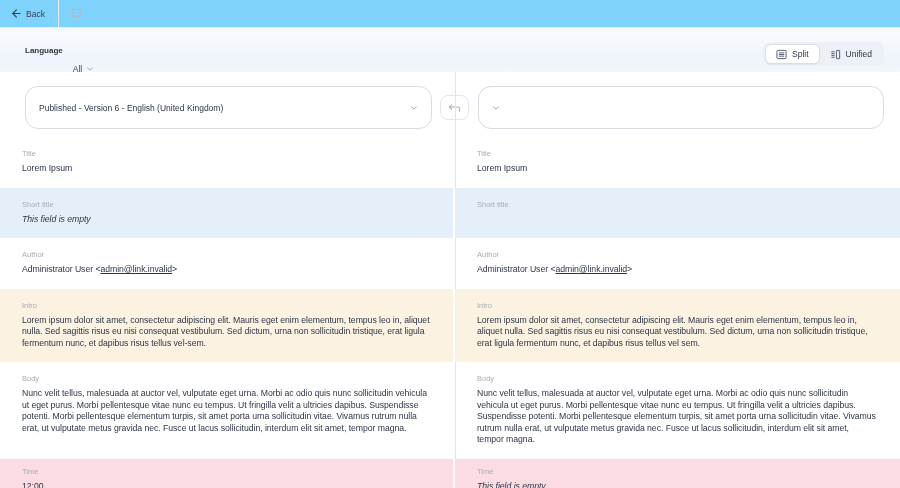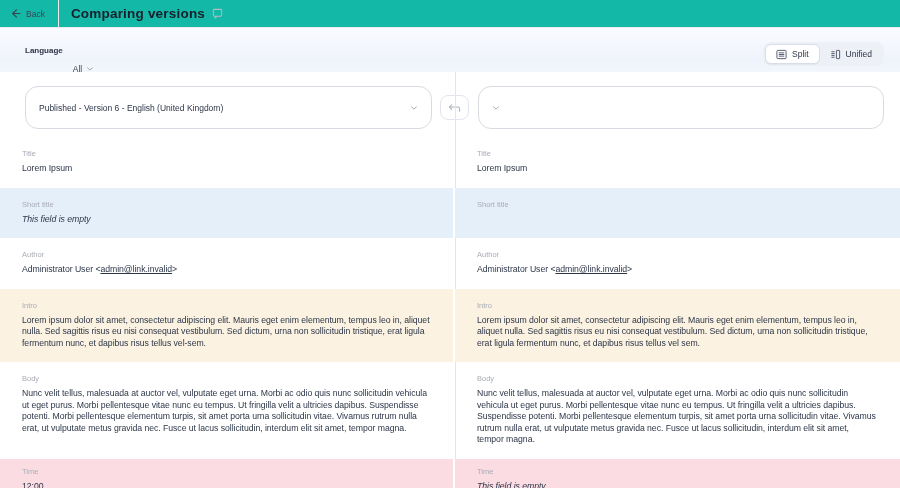--- a/index.html
+++ b/index.html
@@ -1,20 +1,20 @@
 <!DOCTYPE html>
 <html><head>
 <meta charset="utf-8">
 <style>
   * { box-sizing: border-box; margin: 0; padding: 0; }
   html,body { width:900px; height:488px; overflow:hidden; background:#fff;
     font-family:"Liberation Sans","DejaVu Sans",sans-serif; color:#2d3648; }
 
   
-  .topbar { height:28px; background:#14b8a6; border-bottom:1px solid #ececf0;
+  .topbar { height:28px; background:#7dd3fc; border-bottom:1px solid #ececf0;
     display:flex; align-items:stretch; }
   .back-btn { display:flex; align-items:center; gap:5px; padding:0 13px 0 10px;
     border-right:1px solid #ececf0; cursor:pointer; color:#3a4355; }
   .back-btn svg { width:11px; height:11px; }
   .back-label { font-size:8.5px; color:#3a4355; }
   .page-title-wrap { display:flex; align-items:center; gap:7px; padding-left:12px; }
   .page-title { font-size:13.5px; font-weight:bold; color:#171e2c; letter-spacing:.2px; }
   .title-doc-icon { width:11px; height:11px; color:#b4b8c2; }
 
   
@@ -68,21 +68,20 @@
   <div class="back-btn">
     <span style="display:flex">
       <svg viewBox="0 0 12 12" fill="none" stroke="#3a4355" stroke-width="1.3" stroke-linecap="round" stroke-linejoin="round">
         <path d="M7 2 L3 6 L7 10"></path>
           <path d="M3 6 H11"></path>
       </svg>
     </span>
     <span class="back-label">Back</span>
   </div>
   <div class="page-title-wrap">
-    <span class="page-title">Comparing versions</span>
     <span class="title-doc-icon" style="display:flex">
       <svg viewBox="0 0 12 12" fill="none" stroke="#b4b8c2" stroke-width="1.1" stroke-linejoin="round">
         <rect x="1.5" y="1.5" width="9" height="7.5" rx="1"></rect>
         <path d="M3.5 9 V11 L5.5 9"></path>
       </svg>
     </span>
   </div>
 </div>
 
 <div class="toolbar">

